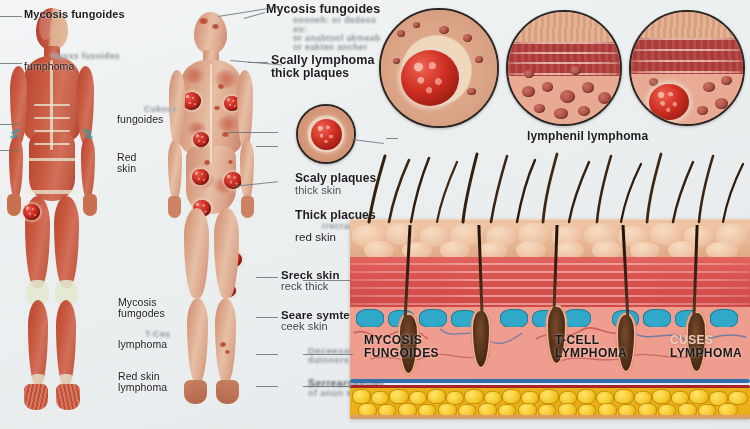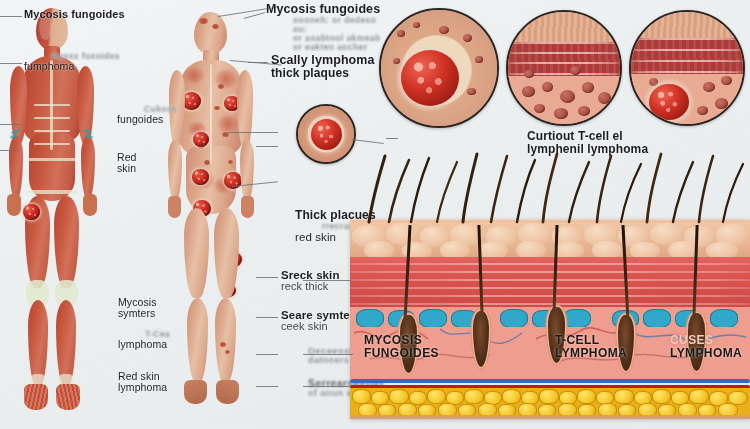--- a/index.html
+++ b/index.html
@@ -226,21 +226,21 @@
     <span class="l2">fungoides</span>
   </div>
 
   <div class="lbl" style="left:117px;top:152px;">
     <span class="l2">Red</span>
     <span class="l2">skin</span>
   </div>
 
   <div class="lbl" style="left:118px;top:297px;">
     <span class="l2">Mycosis</span>
-    <span class="l2">symters</span>
+    <span class="l2">fumgodes</span>
   </div>
 
   <div class="lbl" style="left:118px;top:330px;">
     <span class="blur">T-Cea</span>
     <span class="l2">lymphoma</span>
   </div>
 
   <div class="lbl" style="left:118px;top:371px;">
     <span class="l2">Red skin</span>
     <span class="l2">lymphoma</span>
@@ -254,20 +254,24 @@
     <span class="blur">or eakten aocher</span>
   </div>
 
   <div class="leader" style="left:248px;top:62px;width:20px;"></div>
   <div class="lbl" style="left:271px;top:54px;">
     <span style="display:block;font-size:12.5px;font-weight:700;">Scally lymphoma</span>
     <span style="display:block;font-size:12px;font-weight:600;">thick plaques</span>
   </div>
 
   <div class="leader" style="left:256px;top:146px;width:22px;"></div>
+  <div class="lbl" style="left:295px;top:172px;">
+    <span style="display:block;font-size:12px;font-weight:600;">Scaly plaques</span>
+    <span style="display:block;font-size:11px;font-weight:500;color:#4a4f53;">thick skin</span>
+  </div>
 
   <div class="lbl" style="left:295px;top:209px;">
     <span style="display:block;font-size:12px;font-weight:600;">Thick placues</span>
     <span class="blur">rrecraskin</span>
     <span style="display:block;font-size:11.5px;font-weight:500;">red skin</span>
   </div>
 
   <div class="leader" style="left:256px;top:277px;width:22px;"></div>
   <div class="lbl" style="left:281px;top:269px;">
     <span style="display:block;font-size:11.5px;font-weight:600;">Sreck skin</span>
@@ -343,21 +347,20 @@
     <div class="cell" style="left:90px;top:64px;width:11px;height:9px;"></div>
     <div class="cell" style="left:84px;top:86px;width:13px;height:11px;"></div>
     <div class="cell" style="left:66px;top:94px;width:11px;height:9px;"></div>
     <div class="cell" style="left:18px;top:66px;width:9px;height:8px;"></div>
     <div class="nodule" style="left:18px;top:72px;width:40px;height:36px;"></div>
   </div>
 
   <div class="leader" style="left:386px;top:138px;width:12px;"></div>
 
   <div class="lbl" style="left:527px;top:130px;">
-    <span style="display:block;font-size:12px;font-weight:600;">Curtiout T-cell el</span>
     <span style="display:block;font-size:12px;font-weight:600;">lymphenil lymphoma</span>
   </div>
 
   <div id="skinblock" style="left:350px;top:219px;width:400px;height:200px;">
 
     <div class="sb-cap"></div>
     <div class="sb-epi" style="top:3px;height:36px;"></div>
 
     <div class="bump" style="left:2px;top:6px;width:34px;height:22px;"></div>
     <div class="bump" style="left:36px;top:4px;width:32px;height:22px;"></div>

